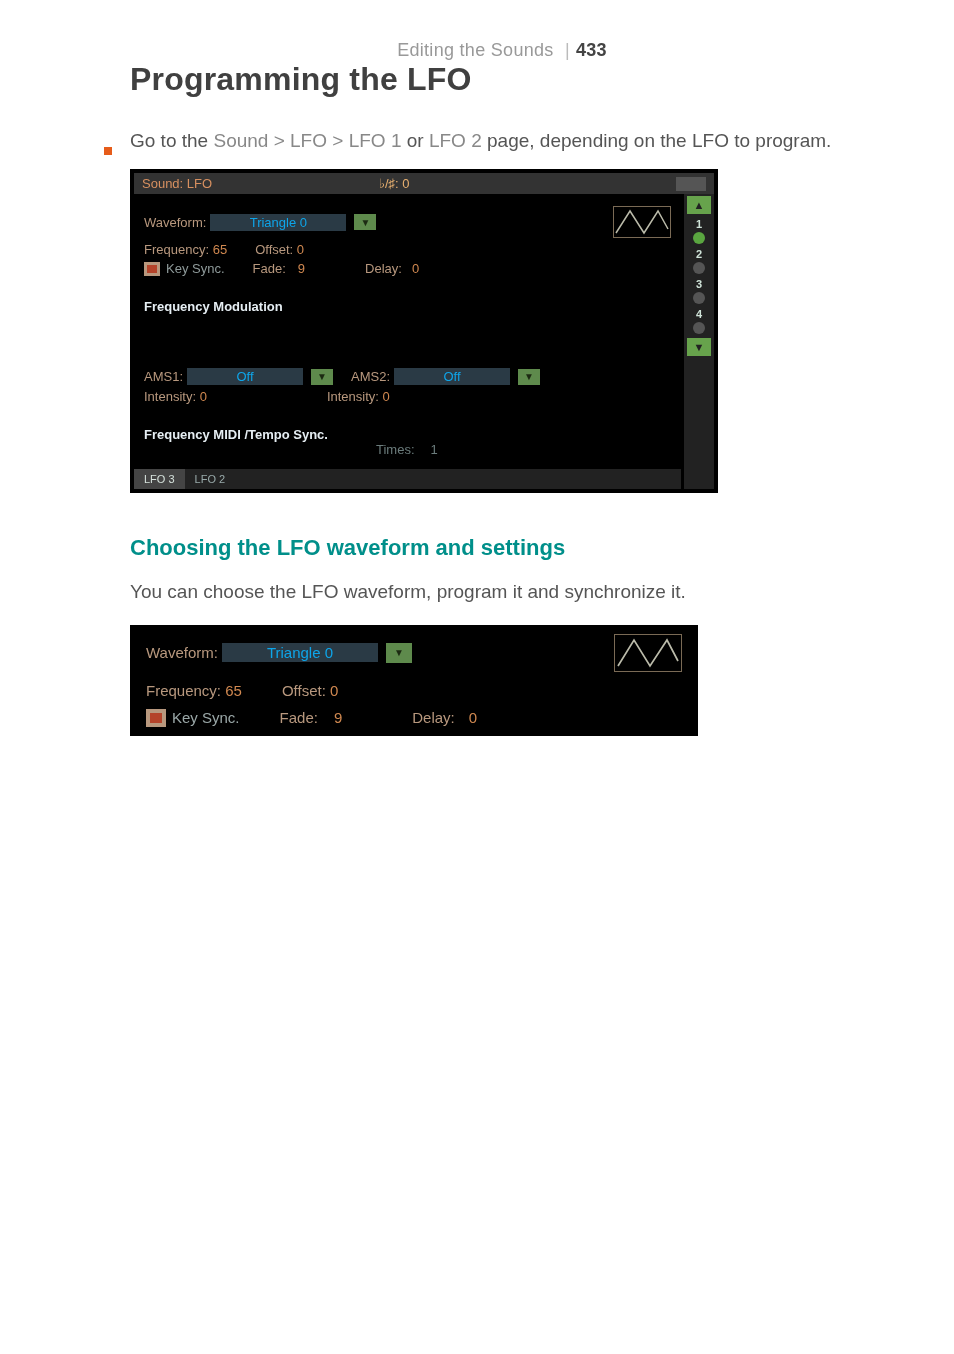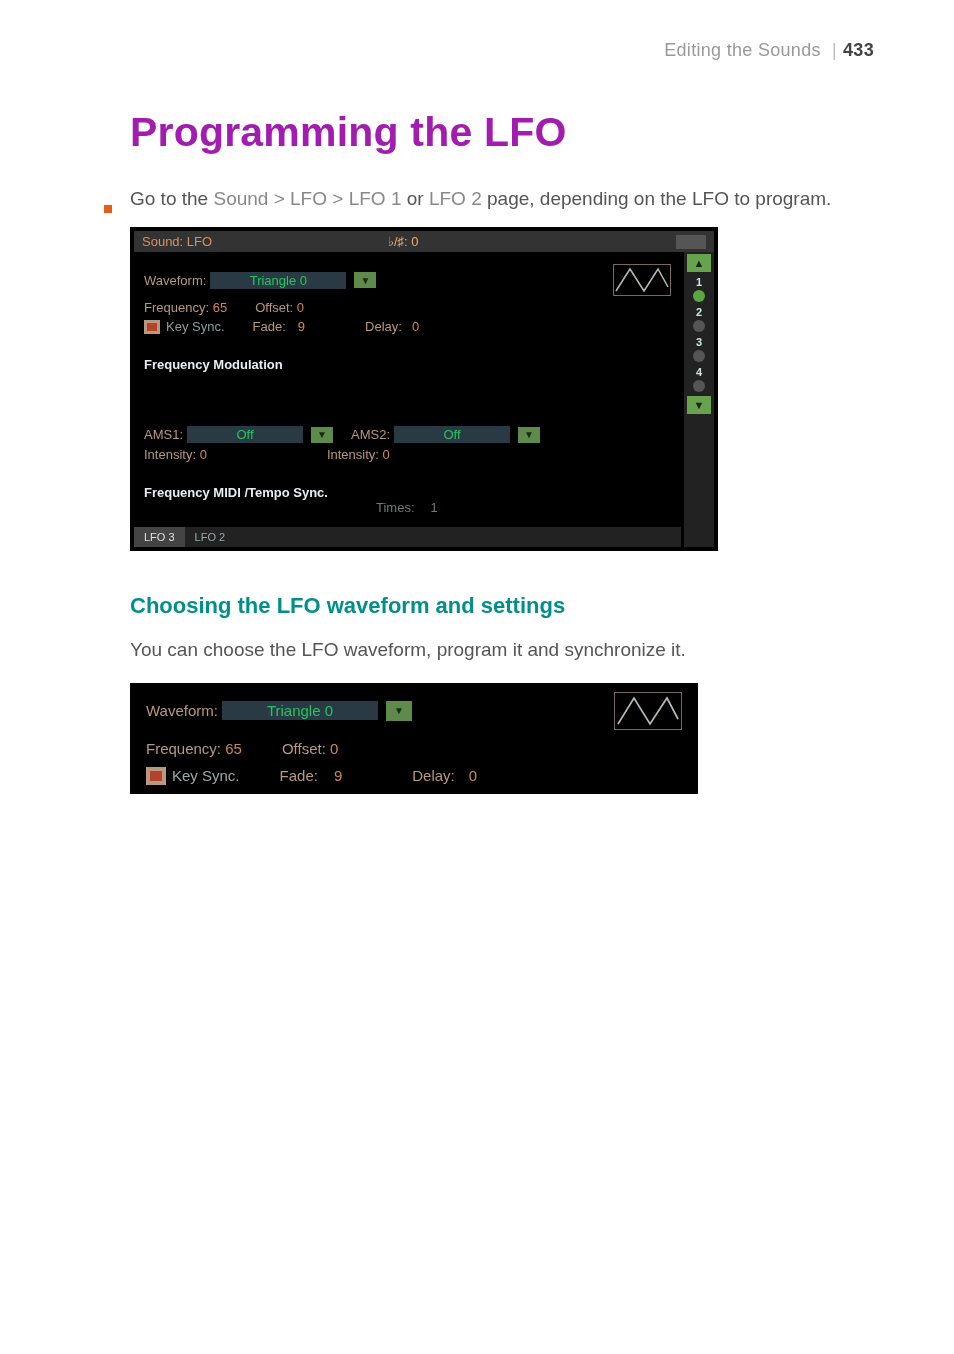--- a/index.html
+++ b/index.html
@@ -1,46 +1,46 @@
 <!DOCTYPE html>
 <html><head>
 <meta charset="utf-8">
 <style>
   html,body{margin:0;padding:0;background:#fff;font-family:Arial,Helvetica,sans-serif;color:#555;}
   .page{width:954px;min-height:1354px;margin:0 auto;padding:40px 80px 40px 130px;box-sizing:border-box;position:relative;}
-  .header{text-align:right;font-size:18px;color:#999;margin-bottom:48px;letter-spacing:0.3px;}
+  .header{text-align:center;font-size:18px;color:#999;letter-spacing:0.3px;}
   .header .pnum{color:#444;font-weight:bold;}
   .header .bar{color:#bbb;margin:0 6px;}
-  h1{color:#a21caf;font-size:41px;font-weight:bold;margin:0 0 28px 0;letter-spacing:0.2px;}
+  h1{color:#404040;font-size:32px;font-weight:bold;margin:0 0 28px 0;letter-spacing:0.2px;}
   p.body{font-size:19px;line-height:1.55;color:#555;margin:0 0 18px 0;}
   .bullet-row{display:flex;align-items:flex-end;margin-bottom:14px;}
   .sq{width:8px;height:8px;background:#e65c1a;margin:10px 18px 0 -26px;flex:0 0 auto;}
   .nav{color:#888;}
   h2{color:#008f8a;font-size:22px;font-weight:bold;margin:42px 0 16px 0;}
 
   
   .shot1{width:580px;background:#000;border:4px solid #000;font-family:Verdana,Geneva,sans-serif;font-size:13px;color:#c88;margin-bottom:10px;}
-  .s1-title{background:#333;color:#d79060;padding:3px 8px;display:flex;align-items:center;gap:9px;}
+  .s1-title{background:#333;color:#d79060;padding:3px 8px;display:flex;align-items:center;}
   .s1-title .tl{flex:0 0 42%;}
   .s1-title .tc{flex:1;color:#e8b070;}
   .s1-title .tr{width:30px;height:14px;background:#555;}
   .s1-row{display:flex;}
   .s1-main{flex:1;}
   .s1-side{width:30px;background:#222;border-left:3px solid #000;display:flex;flex-direction:column;align-items:center;padding:2px 0;}
   .s1-side .arrow{width:24px;height:18px;background:#67a34c;color:#222;display:flex;align-items:center;justify-content:center;font-size:11px;margin-bottom:2px;}
   .s1-side .slot{width:24px;display:flex;flex-direction:column;align-items:center;margin:2px 0;}
   .s1-side .num{color:#cfe3d8;font-size:11px;font-weight:bold;line-height:12px;}
   .s1-side .led{width:12px;height:12px;border-radius:50%;background:#555;margin-top:2px;}
   .s1-side .led.on{background:#5aa640;}
   .s1-side .arrow.dn{margin-top:2px;background:#67a34c;}
 
   .panel{padding:8px 10px;color:#b8987e;}
   .panel .line{display:flex;align-items:center;margin:4px 0;}
   .lbl{color:#b8987e;}
-  .valbox{background:#2a3a45;color:#22c55e;padding:1px 8px;margin:0 4px;display:inline-block;min-width:78px;text-align:left;}
+  .valbox{background:#2a3a45;color:#0ea5e9;padding:1px 8px;margin:0 4px;display:inline-block;min-width:78px;text-align:left;}
   .val{color:#d08850;text-align:right;}
   .dd{width:22px;height:16px;background:#5e8a4c;display:inline-flex;align-items:center;justify-content:center;margin:0 4px;color:#1c2a12;font-size:10px;}
   .dd::after{content:"▼";}
   .wave{width:56px;height:30px;border:1px solid #7a6a55;margin-left:6px;}
   .chk{width:16px;height:14px;background:#b8987e;display:inline-block;margin-right:6px;vertical-align:middle;position:relative;}
   .chk.red::after{content:"";position:absolute;left:3px;top:3px;width:10px;height:8px;background:#b4432a;}
   .divider{height:3px;background:#000;margin:2px 0;}
   .sect-t{color:#e6eef3;font-weight:bold;padding:4px 10px 0 10px;font-size:13px;}
   .dim{color:#6b7c7c;}
   .tabs{display:flex;background:#222;padding:0;}

